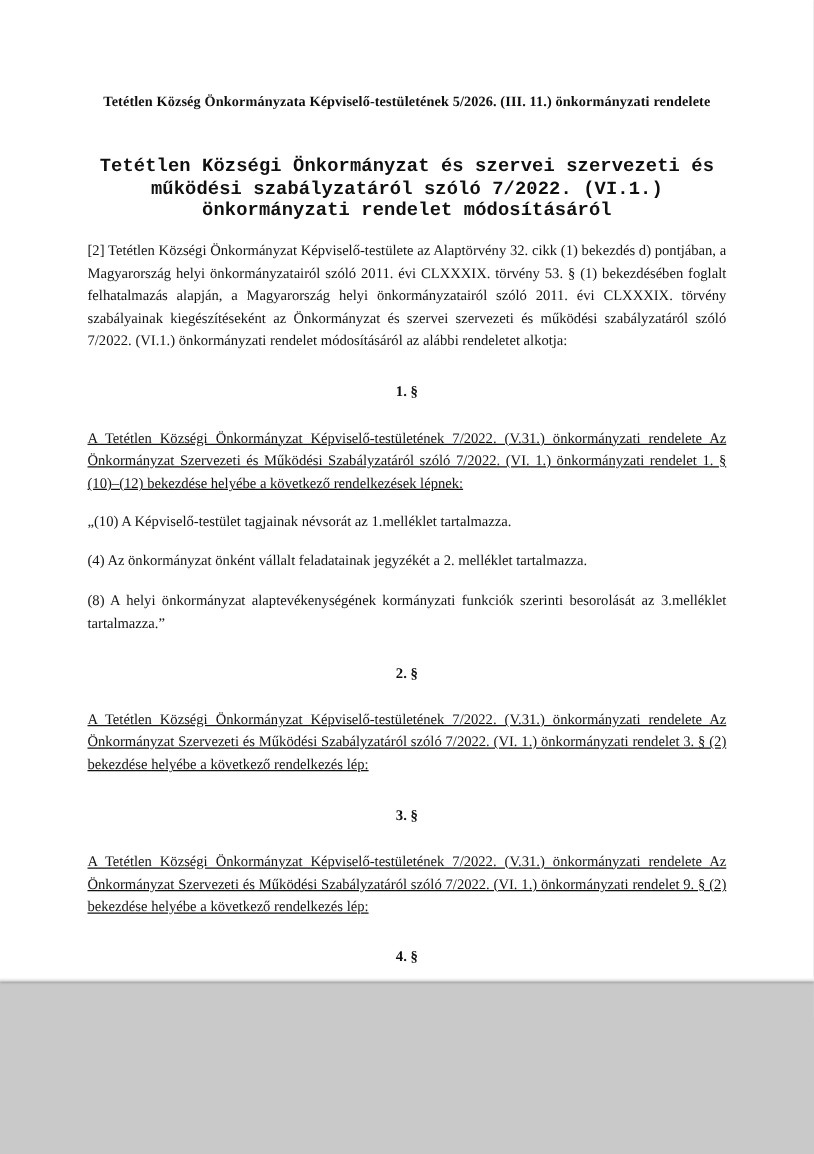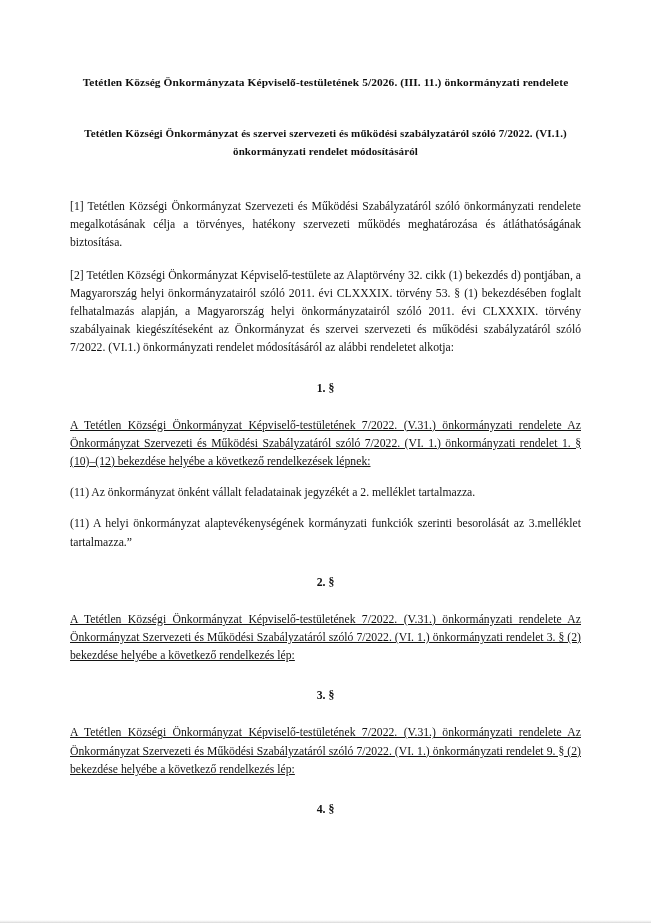--- a/index.html
+++ b/index.html
@@ -10,21 +10,21 @@
   }
   body {
     width: 651px;
     height: 923px;
     overflow: hidden;
     font-family: "Liberation Serif", "DejaVu Serif", serif;
   }
   .page {
     position: relative;
     width: 651px;
-    height: 923px;
+    height: 785px;
     background: #ffffff;
     box-sizing: border-box;
     box-shadow: 0 1px 2px rgba(0,0,0,0.18);
   }
   .page-edge {
     position: absolute;
     left: 0;
     right: 0;
     bottom: 0;
     height: 3px;
@@ -44,22 +44,23 @@
     text-align: center;
     color: #101010;
     margin: 0;
     letter-spacing: 0.1px;
   }
   .title-main {
     padding-top: 74px;
   }
   .title-sub {
     padding-top: 34px;
-    font-size: 11px;
+    font-size: 15px;
     line-height: 17.5px;
+    font-family: Liberation Mono, monospace;
   }
   .para {
     font-size: 11.7px;
     line-height: 18.2px;
     text-align: justify;
     text-justify: inter-word;
     color: #141414;
     margin: 0;
     padding-top: 14px;
   }
@@ -86,29 +87,29 @@
 </head>
 <body>
 
 <div class="page">
   <div class="content">
 
     <h1 class="doc-title title-main">Tetétlen Község Önkormányzata Képviselő-testületének 5/2026. (III. 11.) önkormányzati rendelete</h1>
 
     <h2 class="doc-title title-sub">Tetétlen Községi Önkormányzat és szervei szervezeti és működési szabályzatáról szóló 7/2022. (VI.1.) önkormányzati rendelet módosításáról</h2>
 
-    <p class="para first-body">[1] Tetétlen Községi Önkormányzat Szervezeti és Működési Szabályzatáról szóló önkormányzati rendelete megalkotásának célja a törvényes, hatékony szervezeti működés meghatározása és átláthatóságának biztosítása.</p>
 
     <p class="para">[2] Tetétlen Községi Önkormányzat Képviselő-testülete az Alaptörvény 32. cikk (1) bekezdés d) pontjában, a Magyarország helyi önkormányzatairól szóló 2011. évi CLXXXIX. törvény 53. § (1) bekezdésében foglalt felhatalmazás alapján, a Magyarország helyi önkormányzatairól szóló 2011. évi CLXXXIX. törvény szabályainak kiegészítéseként az Önkormányzat és szervei szervezeti és működési szabályzatáról szóló 7/2022. (VI.1.) önkormányzati rendelet módosításáról az alábbi rendeletet alkotja:</p>
 
     <div>
       <p class="section-mark">1. §</p>
       <p class="para after-mark">A Tetétlen Községi Önkormányzat Képviselő-testületének 7/2022. (V.31.) önkormányzati rendelete Az Önkormányzat Szervezeti és Működési Szabályzatáról szóló 7/2022. (VI. 1.) önkormányzati rendelet 1. § (10)–(12) bekezdése helyébe a következő rendelkezések lépnek:</p>
-      <p class="para tight">(11) Az önkormányzat önként vállalt feladatainak jegyzékét a 2. melléklet tartalmazza.</p>
-      <p class="para tight">(11) A helyi önkormányzat alaptevékenységének kormányzati funkciók szerinti besorolását az 3.melléklet tartalmazza.”</p>
+      <p class="para tight">„(10) A Képviselő-testület tagjainak névsorát az 1.melléklet tartalmazza.</p>
+      <p class="para tight">(4) Az önkormányzat önként vállalt feladatainak jegyzékét a 2. melléklet tartalmazza.</p>
+      <p class="para tight">(8) A helyi önkormányzat alaptevékenységének kormányzati funkciók szerinti besorolását az 3.melléklet tartalmazza.”</p>
     </div>
 
     <div>
       <p class="section-mark">2. §</p>
       <p class="para after-mark">A Tetétlen Községi Önkormányzat Képviselő-testületének 7/2022. (V.31.) önkormányzati rendelete Az Önkormányzat Szervezeti és Működési Szabályzatáról szóló 7/2022. (VI. 1.) önkormányzati rendelet 3. § (2) bekezdése helyébe a következő rendelkezés lép:</p>
     </div>
 
     <div>
       <p class="section-mark">3. §</p>
       <p class="para after-mark">A Tetétlen Községi Önkormányzat Képviselő-testületének 7/2022. (V.31.) önkormányzati rendelete Az Önkormányzat Szervezeti és Működési Szabályzatáról szóló 7/2022. (VI. 1.) önkormányzati rendelet 9. § (2) bekezdése helyébe a következő rendelkezés lép:</p>

